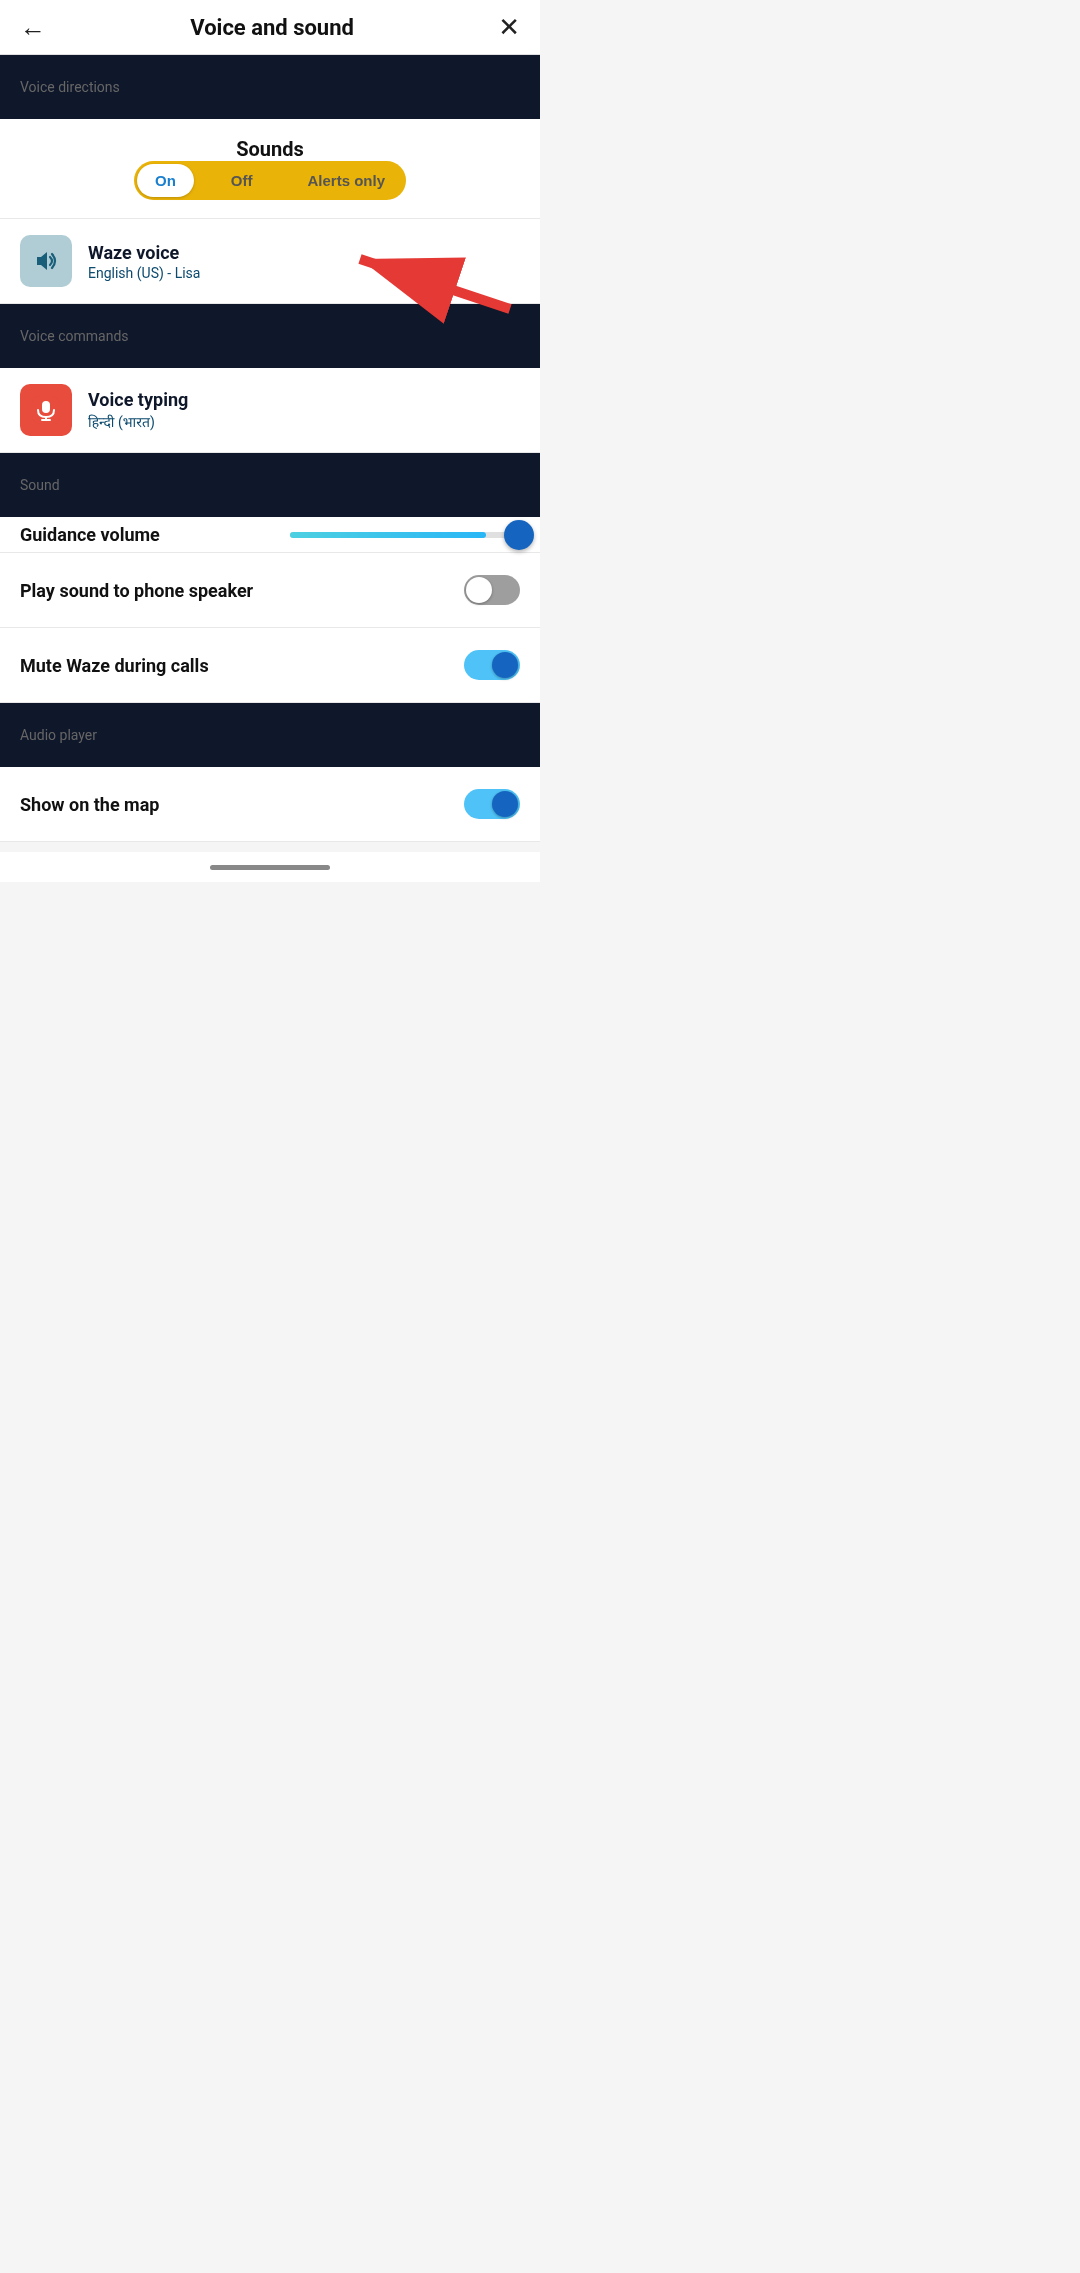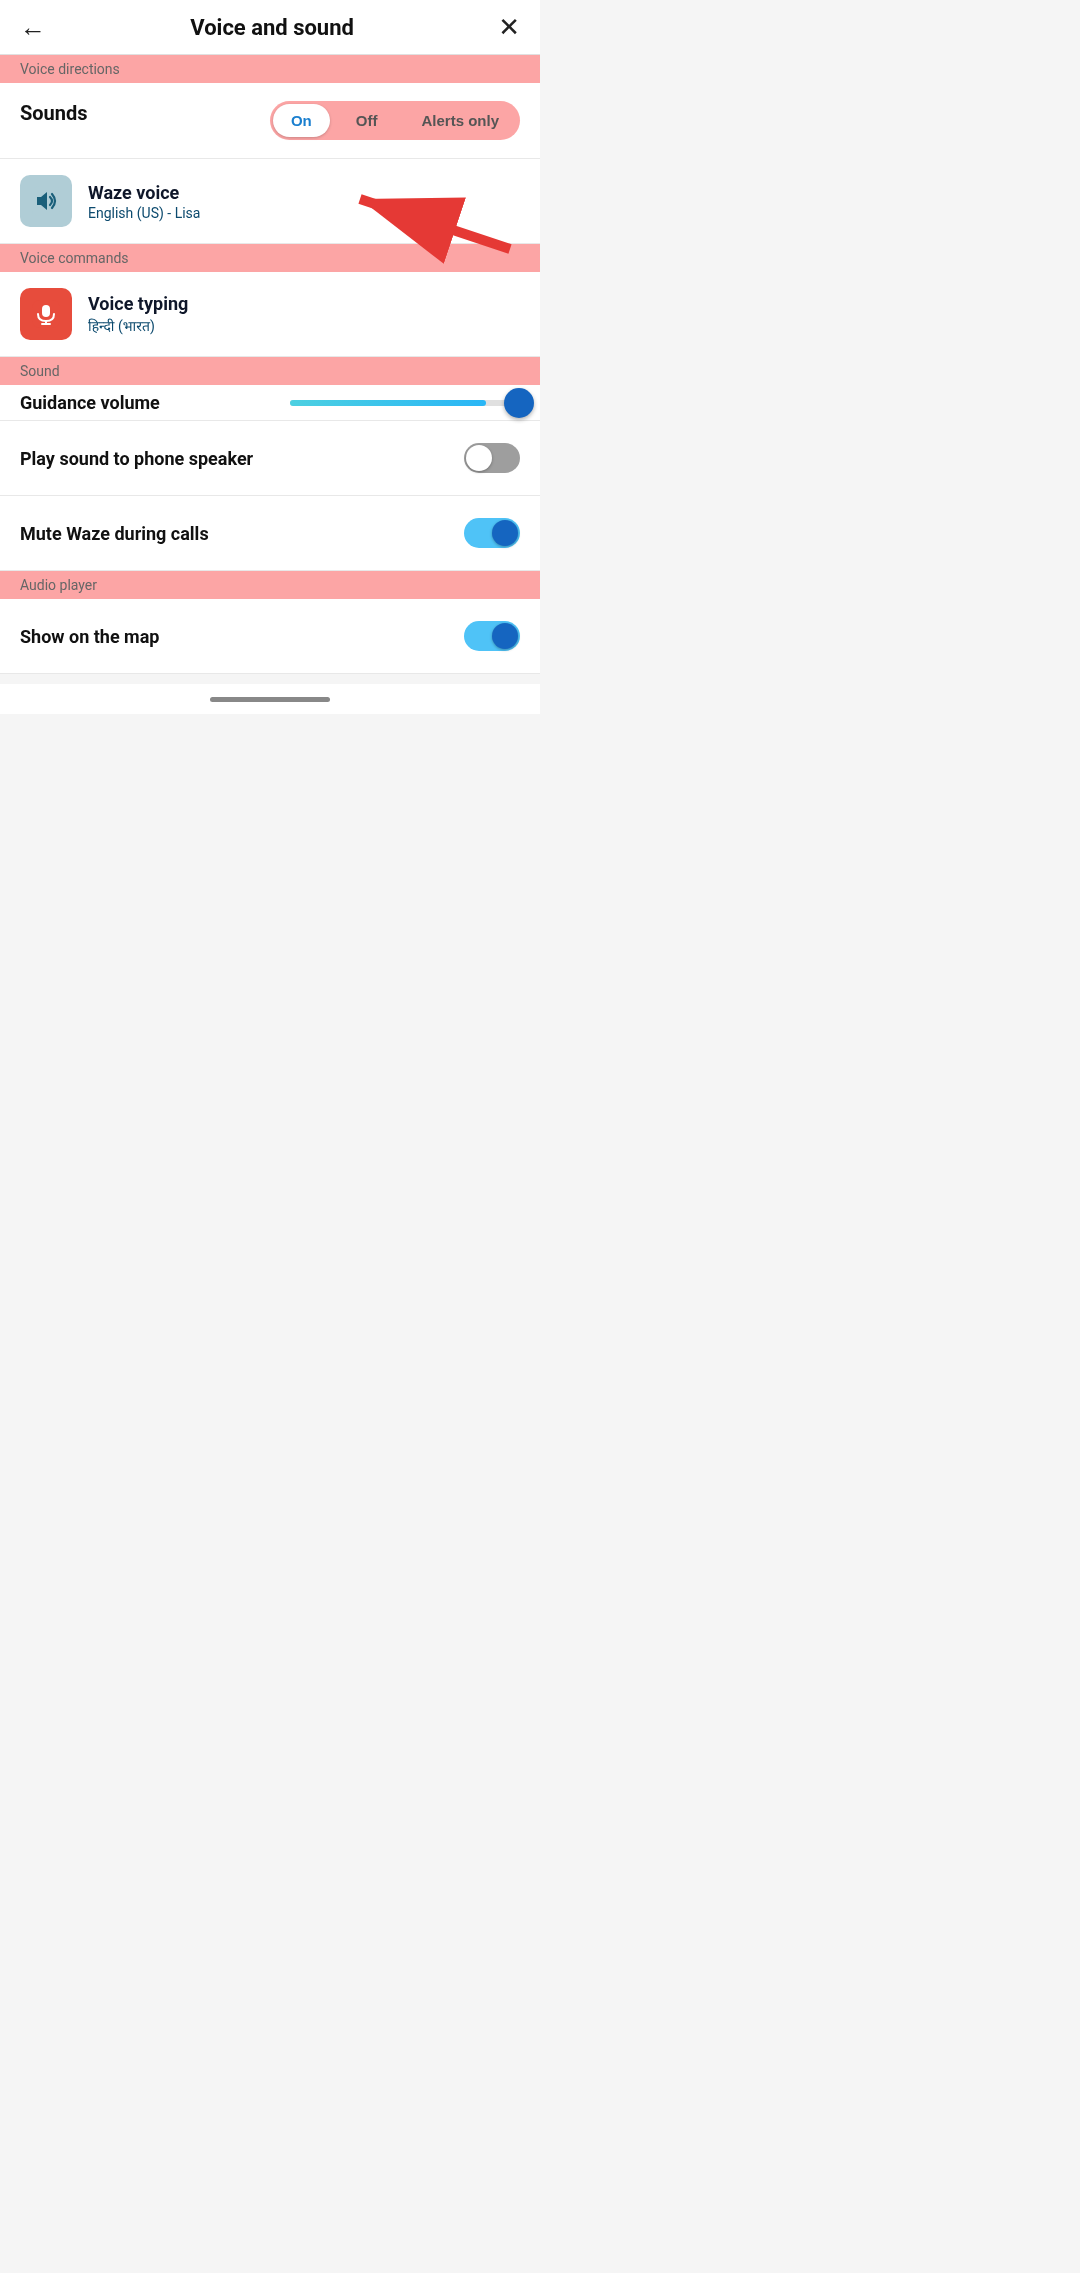--- a/index.html
+++ b/index.html
@@ -34,22 +34,22 @@
       font-size: 26px;
       color: #222;
       cursor: pointer;
       background: none;
       border: none;
       line-height: 1;
     }
 
     
     .section-label {
-      background: #fca5a5;
-      padding: 6px 20px;
+      background: #0f172a;
+      padding: 24px 20px;
       font-size: 14px;
       color: #666;
     }
 
     
     .list-item {
       background: #fff;
       padding: 16px 20px;
       display: flex;
       align-items: center;
@@ -85,37 +85,39 @@
       font-size: 14px;
       color: #0c4a6e;
       margin-top: 2px;
     }
 
     
     .sounds-row {
       background: #fff;
       padding: 18px 20px;
       display: flex;
+      align-items: center;
       justify-content: space-between;
       border-bottom: 1px solid #e8e8e8;
+      flex-direction: column;
     }
 
     .sounds-label {
       font-size: 20px;
       font-weight: 700;
       color: #111;
     }
 
     
     .segmented {
       display: flex;
-      background: #fca5a5;
+      background: #eab308;
       border-radius: 50px;
       padding: 3px;
-      gap: 8px;
+      gap: 19px;
     }
 
     .seg-btn {
       padding: 8px 18px;
       border-radius: 50px;
       border: none;
       background: transparent;
       font-size: 15px;
       font-weight: 600;
       cursor: pointer;

